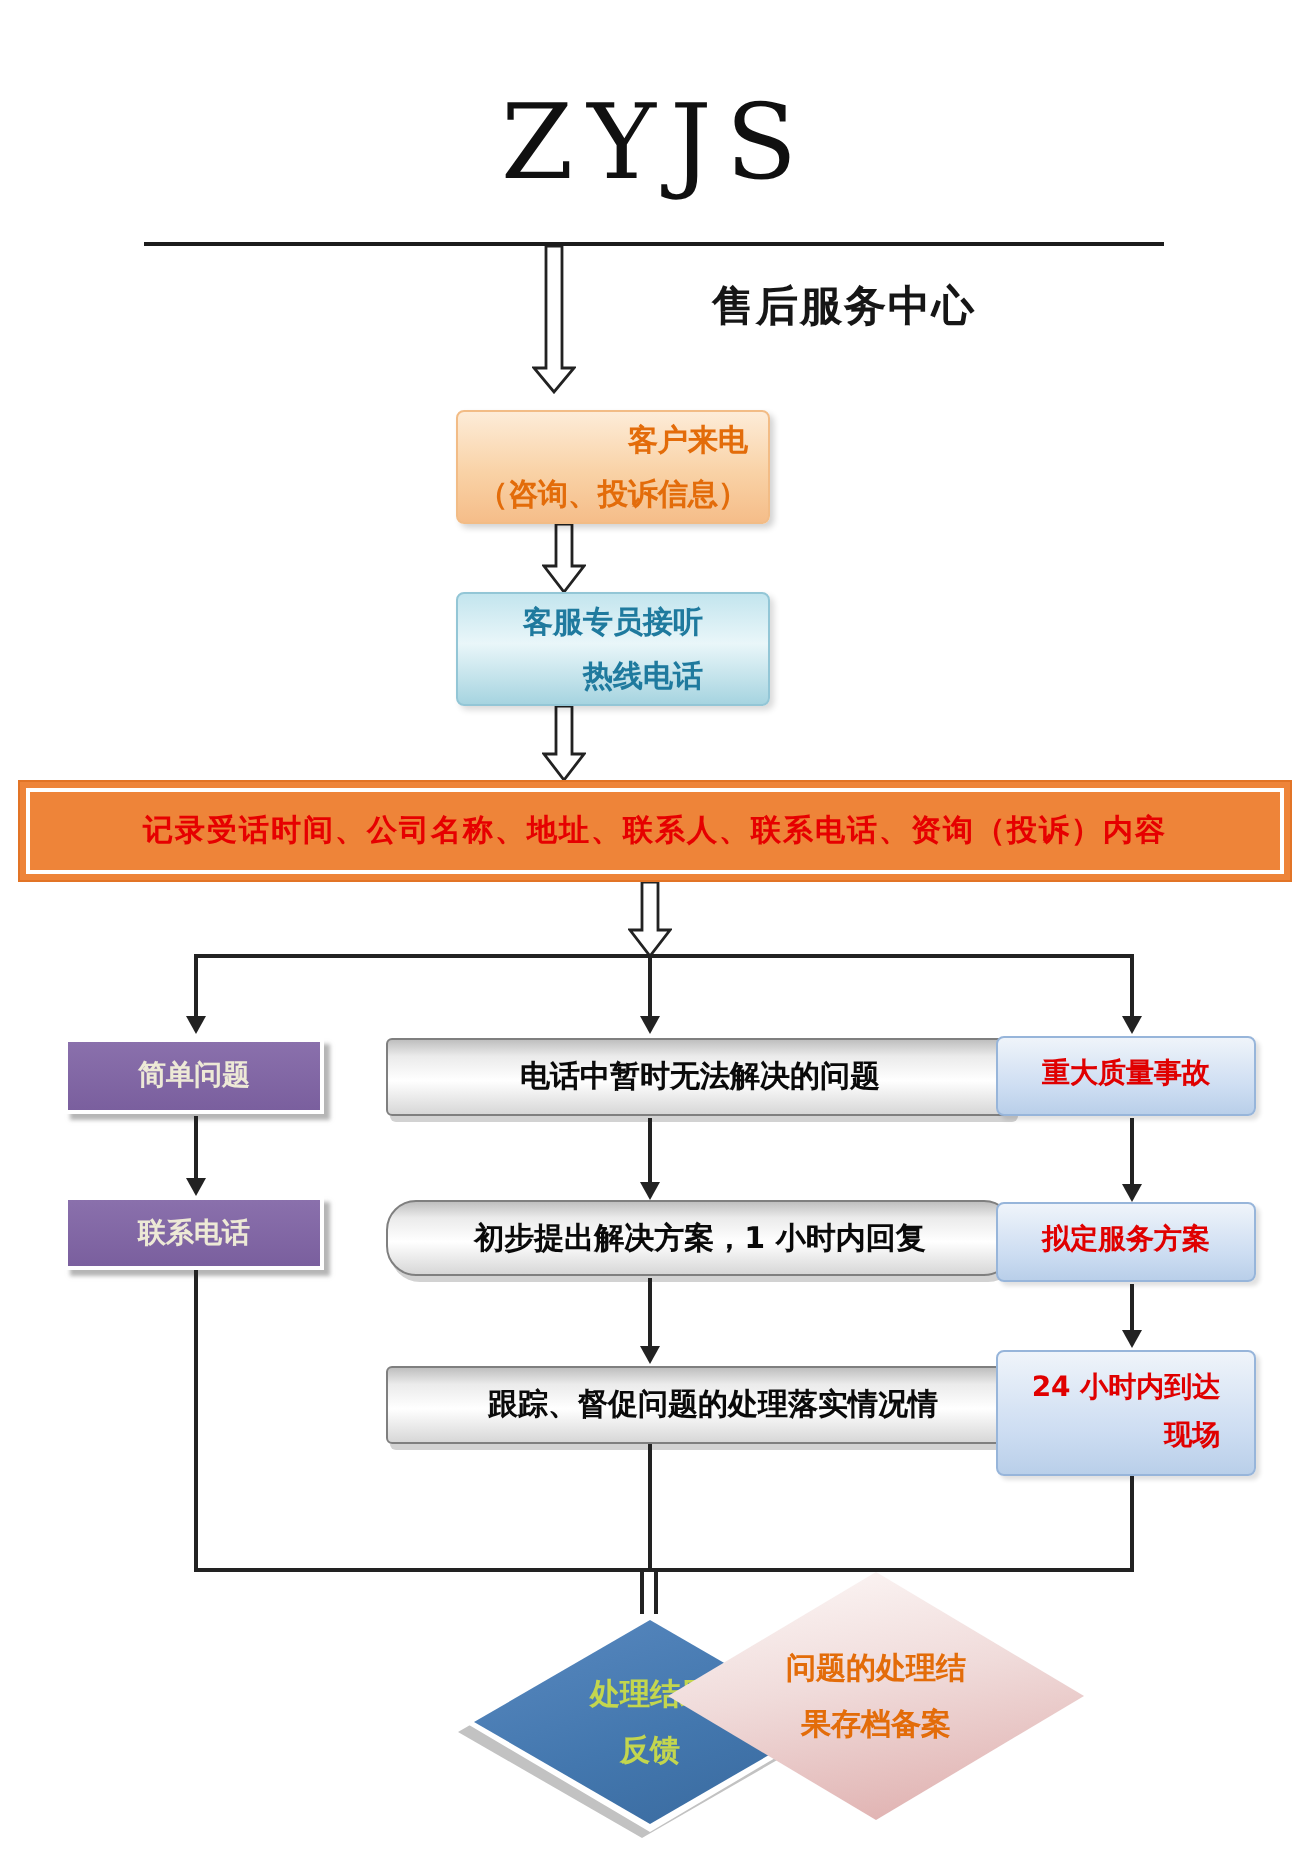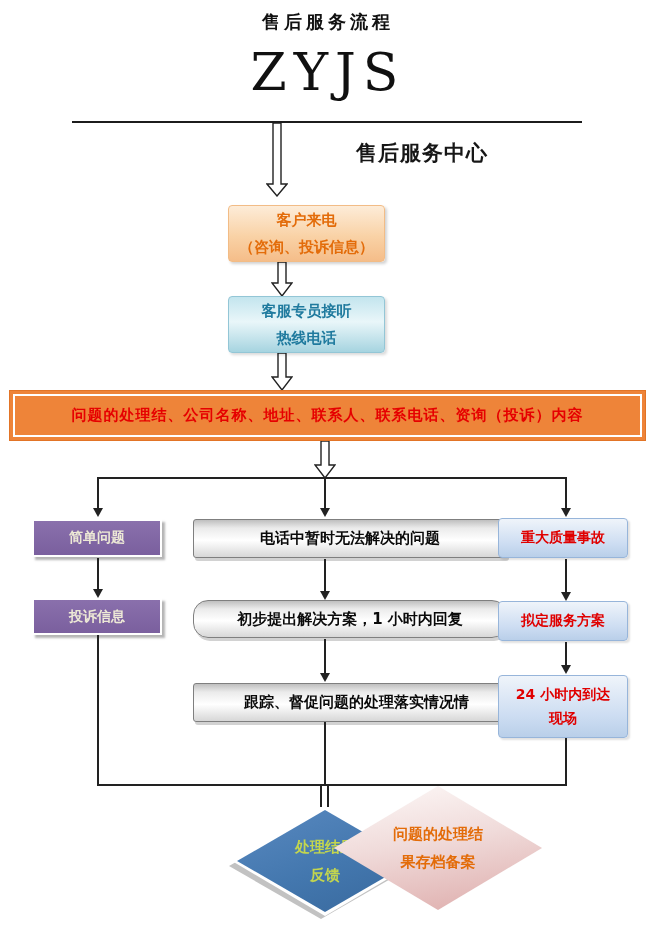--- a/index.html
+++ b/index.html
@@ -1,20 +1,20 @@
 <!DOCTYPE html>
 <html><head>
 <meta charset="utf-8">
 <style>
   html,body{margin:0;padding:0;background:#fff;}
   #canvas{position:relative;width:656px;height:929px;background:#fff;overflow:hidden;
           font-family:"DejaVu Sans","Liberation Sans",sans-serif;}
   .abs{position:absolute;}
   .node{position:absolute;display:flex;align-items:center;justify-content:center;
-        text-align:center;font-weight:bold;box-sizing:border-box;white-space:pre-line;}
+        text-align:right;font-weight:bold;box-sizing:border-box;white-space:pre-line;}
   
   .doc-title{left:0;right:0;top:10px;text-align:center;font-family:"DejaVu Serif","Liberation Serif",serif;
              font-size:18px;font-weight:bold;letter-spacing:4px;color:#111;}
   .logo{left:0;right:0;top:42px;text-align:center;font-family:"DejaVu Serif","Liberation Serif",serif;
         font-size:52px;font-weight:500;letter-spacing:7px;color:#101010;}
   .hrule{left:72px;top:121px;width:510px;height:2px;background:#1c1c1c;}
   .center-label{left:356px;top:139px;font-size:21px;font-weight:bold;color:#161616;letter-spacing:1px;}
   
   .orange-box{left:228px;top:205px;width:157px;height:57px;border-radius:4px;
       border:1px solid #f2bc86;background:linear-gradient(180deg,#fdecd8 0%,#f9d2a6 55%,#f5bd89 100%);
@@ -57,21 +57,20 @@
       background:linear-gradient(170deg,#fbf4f3 8%,#f0dbda 45%,#dfafae 95%);
       display:flex;align-items:center;justify-content:center;text-align:center;
       color:#e36c09;font-weight:bold;font-size:15px;line-height:1.9;white-space:pre-line;
       filter:drop-shadow(3px 3px 2px rgba(170,110,110,.35));}
 </style>
 </head>
 <body>
 
 <div id="canvas">
 
-  <div class="abs doc-title">售后服务流程</div>
   <div class="abs logo">ZYJS</div>
   <div class="abs hrule"></div>
   <div class="abs center-label">售后服务中心</div>
 
   <svg class="hollow-arrow" style="left:266px;top:123px;" width="22" height="74" viewBox="0 0 22 74">
     <polygon points="7,0 15,0 15,61 21,61 11,73 1,61 7,61" fill="#ffffff" stroke="#222" stroke-width="1.4"></polygon>
   </svg>
   <svg class="hollow-arrow" style="left:271px;top:262px;" width="22" height="35" viewBox="0 0 22 35">
     <polygon points="7,0 15,0 15,21 21,21 11,34 1,21 7,21" fill="#ffffff" stroke="#222" stroke-width="1.4"></polygon>
   </svg>
@@ -81,21 +80,21 @@
   <svg class="hollow-arrow" style="left:314px;top:441px;" width="22" height="38" viewBox="0 0 22 38">
     <polygon points="7,0 15,0 15,24 21,24 11,37 1,24 7,24" fill="#ffffff" stroke="#222" stroke-width="1.4"></polygon>
   </svg>
 
   <div class="node orange-box">客户来电
 （咨询、投诉信息）</div>
   <div class="node cyan-box">客服专员接听
 热线电话</div>
 
   <div class="abs banner">
-    <div class="banner-inner">问题的处理结、公司名称、地址、联系人、联系电话、资询（投诉）内容</div>
+    <div class="banner-inner">记录受话时间、公司名称、地址、联系人、联系电话、资询（投诉）内容</div>
   </div>
 
   <div class="hline" style="left:97px;top:477px;width:470px;height:2px;"></div>
   <div class="sarrow" style="left:92.5px;top:479px;height:38px;">
       <div class="shaft"></div>
       <div class="tip"></div>
     </div>
   <div class="sarrow" style="left:319.5px;top:479px;height:38px;">
       <div class="shaft"></div>
       <div class="tip"></div>
@@ -115,21 +114,21 @@
     </div>
   <div class="sarrow" style="left:319.5px;top:559px;height:41px;">
       <div class="shaft"></div>
       <div class="tip"></div>
     </div>
   <div class="sarrow" style="left:560.5px;top:559px;height:42px;">
       <div class="shaft"></div>
       <div class="tip"></div>
     </div>
 
-  <div class="node purple-box" style="top:598px;height:37px;">投诉信息</div>
+  <div class="node purple-box" style="top:598px;height:37px;">联系电话</div>
   <div class="node gray-box" style="top:600px;height:38px;border-radius:15px;">初步提出解决方案，1 小时内回复</div>
   <div class="node blue-box" style="top:601px;height:40px;">拟定服务方案</div>
 
   <div class="sarrow" style="left:319.5px;top:639px;height:43px;">
       <div class="shaft"></div>
       <div class="tip"></div>
     </div>
   <div class="sarrow" style="left:560.5px;top:642px;height:32px;">
       <div class="shaft"></div>
       <div class="tip"></div>

